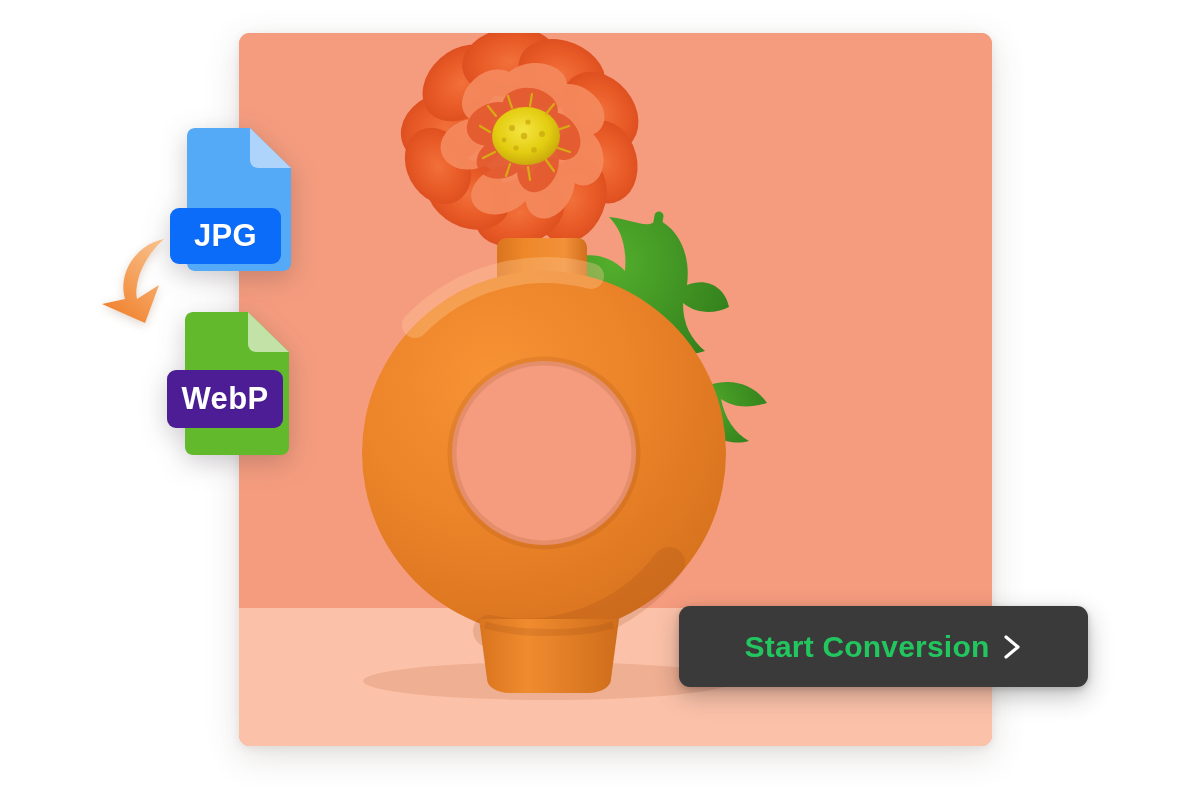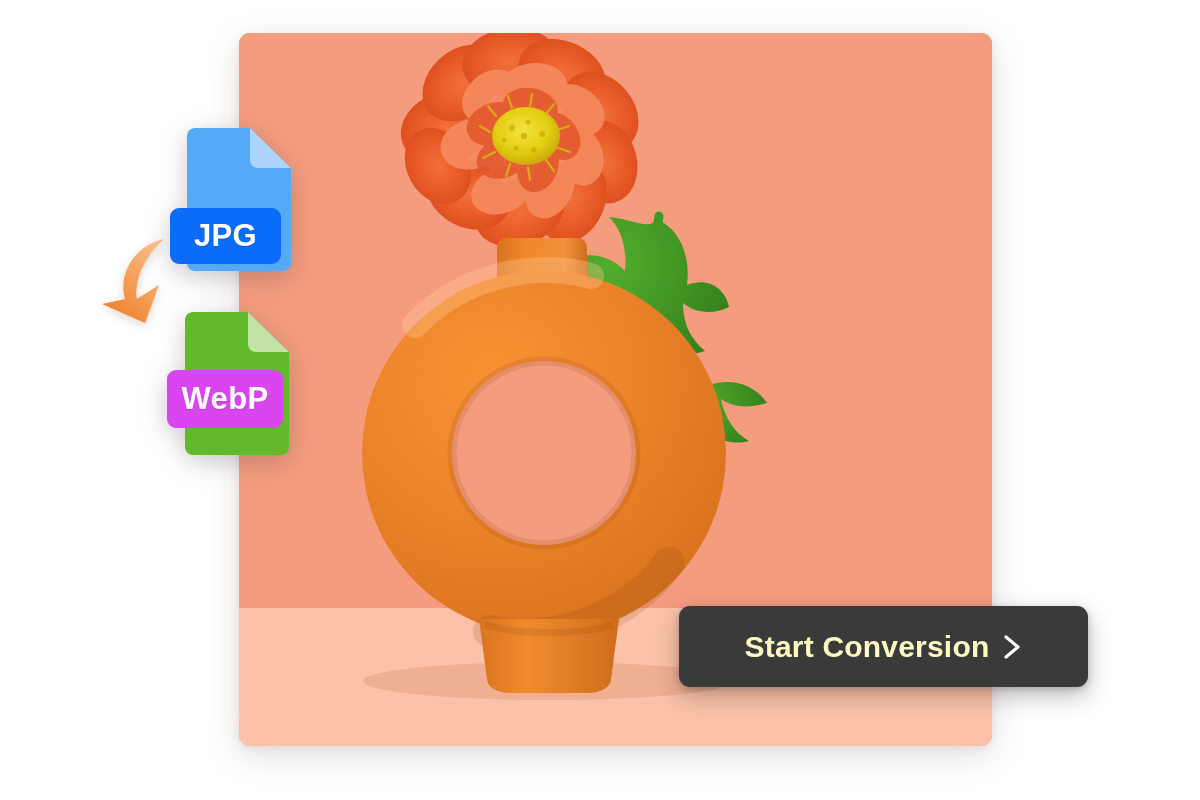--- a/index.html
+++ b/index.html
@@ -28,36 +28,36 @@
   
   .file-chip{position:absolute;width:113px;height:143px;filter:drop-shadow(0 7px 13px rgba(60,50,60,.26));}
   .chip-jpg{left:178px;top:128px;}
   .chip-webp{left:176px;top:312px;}
   .chip-badge{
     position:absolute;display:flex;align-items:center;justify-content:center;
     border-radius:9px;color:#fff;font-weight:bold;letter-spacing:.3px;
     text-shadow:0 1px 1px rgba(0,0,0,.12);
   }
   .badge-jpg{left:-8px;top:56px;width:111px;height:56px;background:#0B6CFA;font-size:31px;margin-top:24px;}
-  .badge-webp{left:-9px;top:58px;width:116px;height:58px;background:#d946ef;font-size:31px;}
+  .badge-webp{left:-9px;top:58px;width:116px;height:58px;background:#4c1d95;font-size:31px;}
 
   
   .conv-arrow{position:absolute;left:100px;top:236px;width:80px;height:90px;
     filter:drop-shadow(0 3px 5px rgba(120,70,30,.22));}
 
   
   .cta{
     position:absolute;left:679px;top:606px;width:409px;height:81px;
     background:#3A3A3A;border-radius:11px;
     display:flex;align-items:center;justify-content:center;
     box-shadow:0 9px 24px rgba(40,35,35,.30), 0 2px 6px rgba(40,35,35,.22);
     cursor:pointer;user-select:none;
   }
   .cta-label{
-    color:#fef9c3;font-size:30px;font-weight:bold;letter-spacing:.2px;
+    color:#22c55e;font-size:30px;font-weight:bold;letter-spacing:.2px;
     display:flex;align-items:center;gap:14px;line-height:1;
   }
   .cta-chev{display:inline-block;width:19px;height:24px;}
 </style>
 </head>
 <body>
 
 <div id="stage">
 
   <div class="preview-card">

